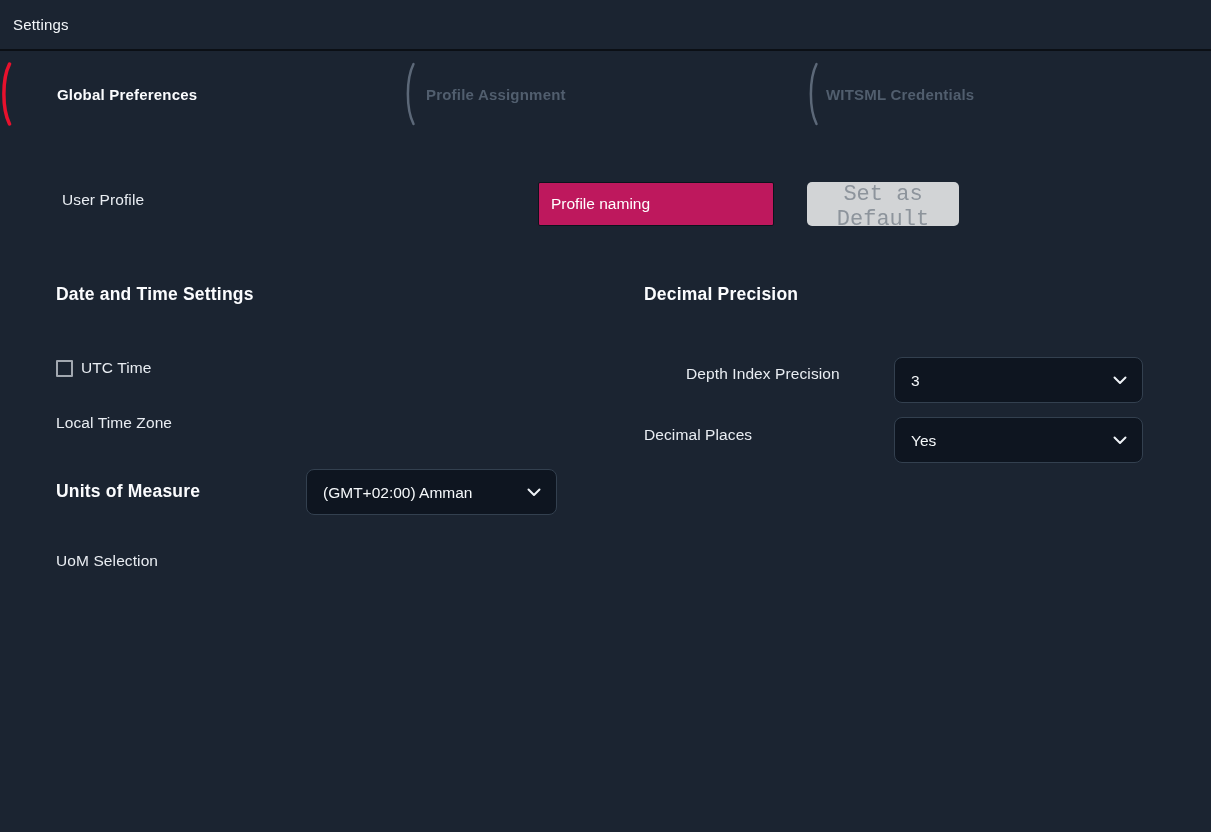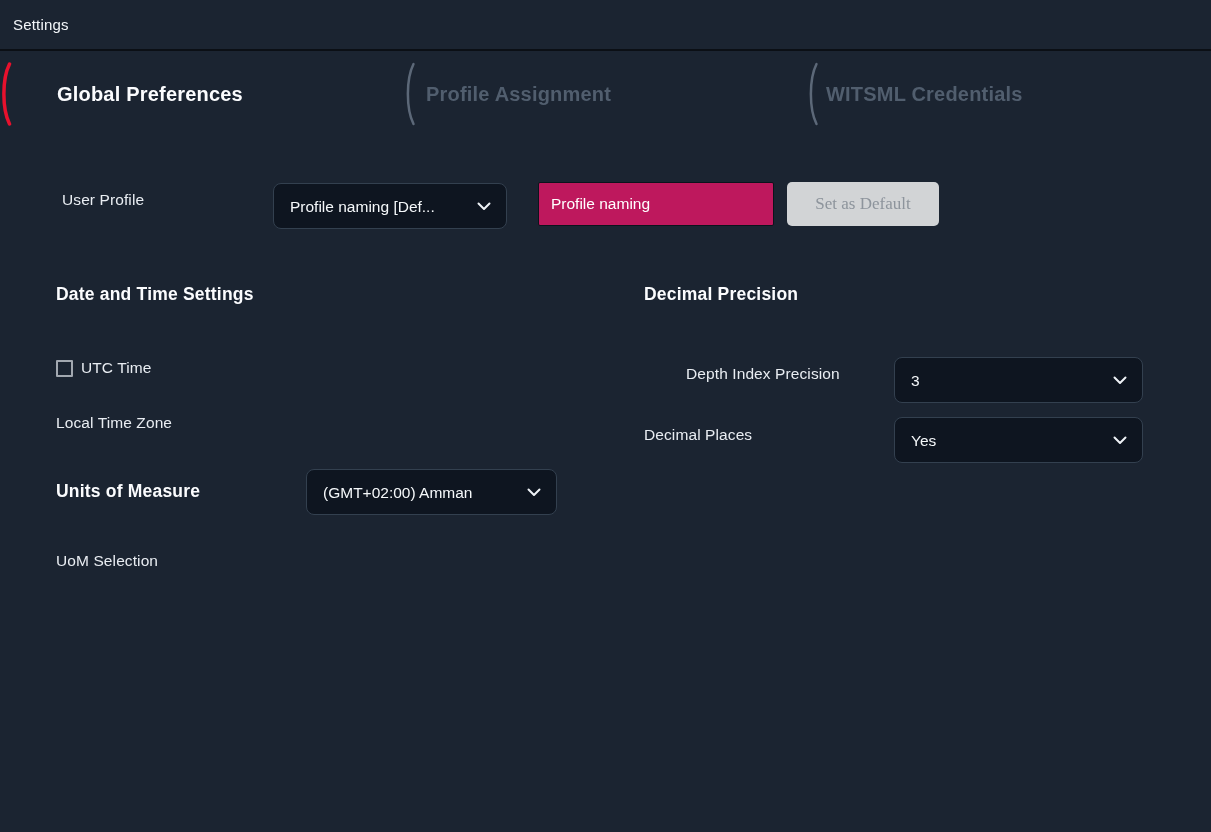--- a/index.html
+++ b/index.html
@@ -40,21 +40,21 @@
   .tab-1 { width:403px; }
   .tab-2 { width:403px; }
   .tab-3 { width:405px; }
   .tab .accent {
     position:absolute; top:9px;
   }
   .tab-1 .accent { left:-1px; }
   .tab-2 .accent { left:0px; }
   .tab-3 .accent { left:0px; }
   .tab-label {
-    font-size:20px; font-weight:700; letter-spacing:.2px;
+    font-size:15px; font-weight:700; letter-spacing:.2px;
   }
   .tab.active .tab-label { color:#fbfcfe; }
   .tab.inactive .tab-label { color:#515e6e; }
   .tab-1 .tab-label { margin-left:57px; }
   .tab-2 .tab-label { margin-left:23px; }
   .tab-3 .tab-label { margin-left:20px; }
 
   
   .lbl {
     position:absolute; font-size:15.5px; color:#e9edf2;
@@ -96,23 +96,24 @@
     padding:0 12px;
     outline:none;
   }
 
   .btn-default {
     position:absolute;
     background:#d2d4d6;
     border:none;
     border-radius:5px;
     color:#8d949c;
-    font-family:Liberation Serif, serif;
-    font-size:17px;
-    cursor:pointer;
+    font-family:Liberation Mono, monospace;
+    font-size:22px;
+    cursor:pointer;
+    margin-left:20px;
   }
 
   .checkbox {
     position:absolute;
     appearance:none; -webkit-appearance:none;
     width:17px; height:17px;
     border:2px solid #a2a8b0;
     border-radius:1px;
     background:transparent;
     cursor:pointer;
@@ -143,28 +144,20 @@
     <div class="tab tab-3 inactive">
       <svg class="accent" width="13" height="64" viewBox="0 0 13 64">
         <path d="M10.5 2 C 3 17, 3 47, 10.5 62" fill="none" stroke="#5c6878" stroke-width="2.5" stroke-linecap="round"></path>
       </svg>
       <span class="tab-label">WITSML Credentials</span>
     </div>
   </nav>
 
   <span class="lbl" style="left:62px; top:190px;">User Profile</span>
 
-  <div class="select-wrap" style="left:273px; top:183px; width:234px; height:46px;">
-    <select>
-      <option>Profile naming [Def...</option>
-    </select>
-    <svg class="chevron" width="14" height="9" viewBox="0 0 14 9">
-      <path d="M1.5 1.5 L7 7 L12.5 1.5" fill="none" stroke="#eef2f6" stroke-width="2" stroke-linecap="round" stroke-linejoin="round"></path>
-    </svg>
-  </div>
 
   <input type="text" class="text-input" style="left: 538px; top: 182px; width: 236px; height: 44px;" value="Profile naming">
 
   <button class="btn-default" style="left:787px; top:182px; width:152px; height:44px;">Set as Default</button>
 
   <span class="heading" style="left:56px; top:283px;">Date and Time Settings</span>
 
   <input type="checkbox" class="checkbox" style="left: 56px; top: 360px;">
   <span class="lbl" style="left:81px; top:358px;">UTC Time</span>
 

